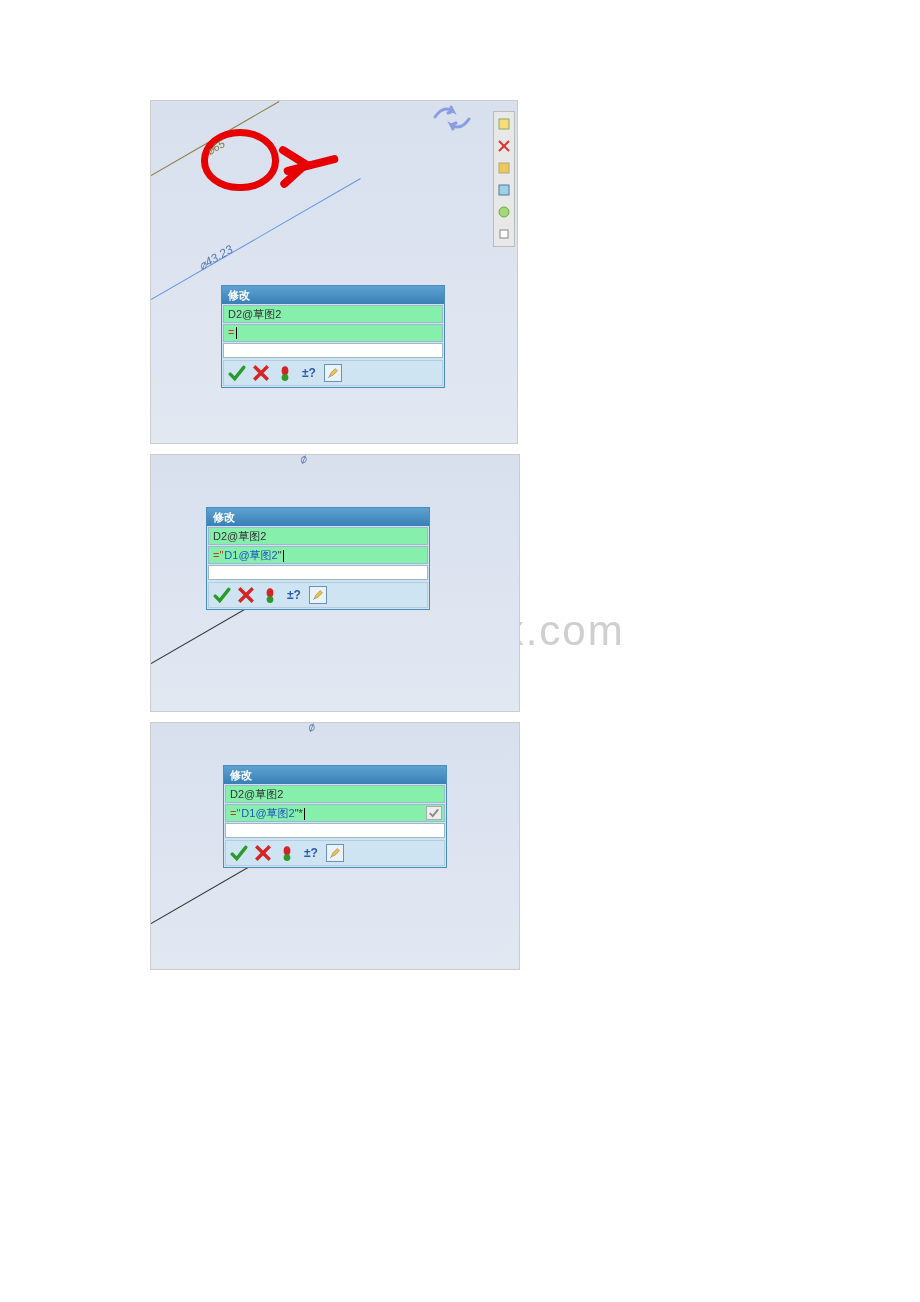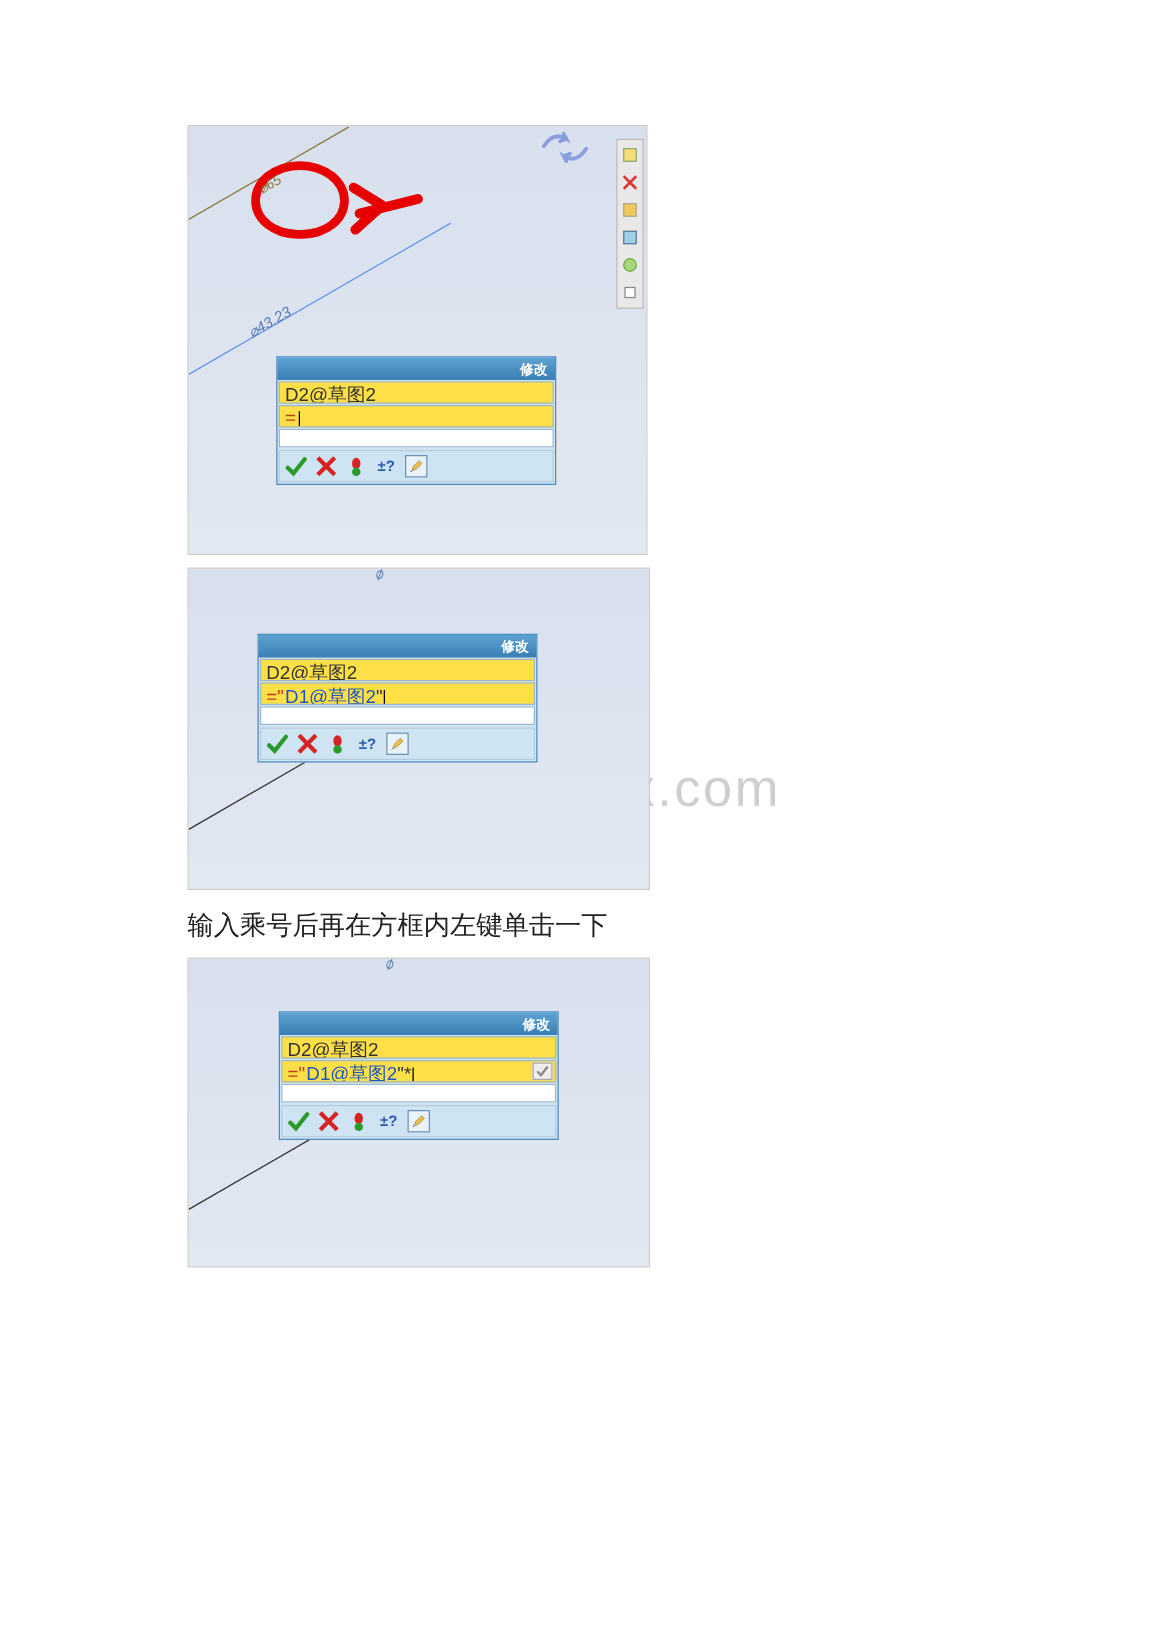--- a/index.html
+++ b/index.html
@@ -104,29 +104,28 @@
     border: 1px solid #4b8cbf;
   }
   .modify-dlg .titlebar {
     height: 18px;
     background: linear-gradient(to bottom, #5da2d0, #3a7fb5);
     color: #fff;
     font-size: 11px;
     font-weight: bold;
     padding: 2px 6px;
     font-family: "SimSun", sans-serif;
-    text-align: right;
   }
   .modify-dlg .field {
     height: 18px;
-    background: #fde047;
+    background: #86efac;
     border: 1px solid #9db8cc;
     margin: 1px;
     padding: 1px 4px;
-    font-size: 15px;
+    font-size: 11px;
     font-family: "SimSun", Arial, sans-serif;
     color: #333;
     position: relative;
     white-space: nowrap;
     overflow: hidden;
   }
   .modify-dlg .field .caret {
     display: inline-block;
     width: 1px; height: 12px;
     background: #000;
@@ -322,21 +321,20 @@
         <span class="icon-btn boxed">
             <svg viewBox="0 0 16 16">
               <path d="M3 13 L5 8 L11 2 L14 5 L8 11 Z" fill="#f0c040" stroke="#555" stroke-width="0.5"></path>
               <line x1="3" y1="13" x2="2" y2="14" stroke="#333"></line>
             </svg>
           </span>
       </div>
     </div>
   </div>
 
-  <p class="body-text">输入乘号后再在方框内左键单击一下</p>
 
   <div class="screenshot ss3">
     <div class="dim-label" style="top:-2px;left:160px;transform:rotate(-30deg);">⌀</div>
     <div class="line line-black" style="top:200px;left:0;width:258px;transform:rotate(-30deg);"></div>
 
     <div class="modify-dlg" style="top:42px;left:72px;">
       <div class="titlebar">修改</div>
       <div class="field">D2@草图2</div>
       <div class="field">
         <span class="eq-mark">="</span><span class="link-ref">D1@草图2</span><span>"*</span><span class="caret"></span>

